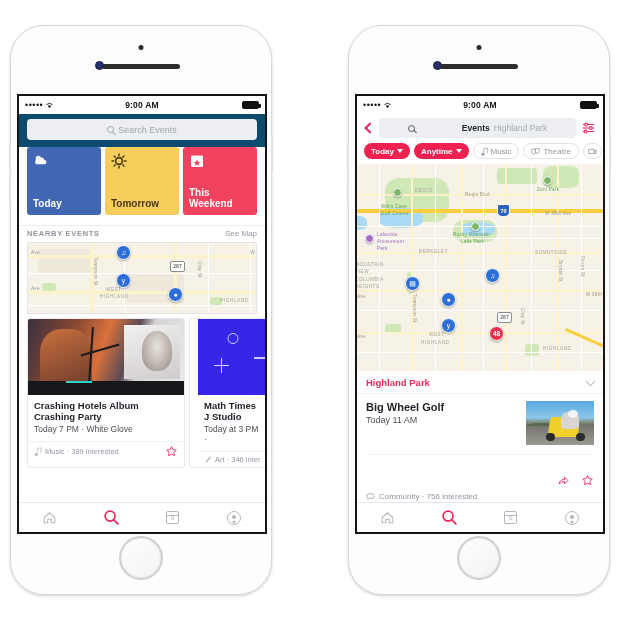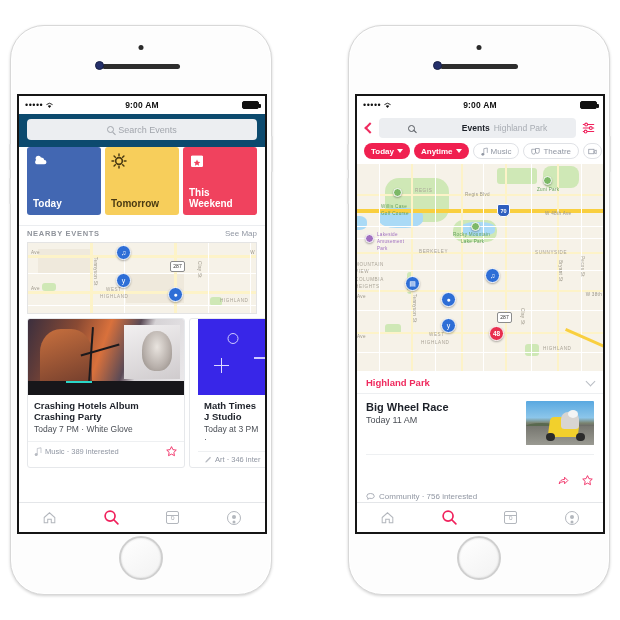--- a/index.html
+++ b/index.html
@@ -626,21 +626,21 @@
         <div class="pin red" style="left:132px;top:162px;font-size:6.5px;font-weight:bold;">48</div>
       </div>
 
       <div class="loc-row">
         <span class="loc-name">Highland Park</span>
         <span class="chev-down"></span>
       </div>
 
       <div class="r-event">
         <div style="flex:1">
-          <div class="r-ev-title">Big Wheel Race</div>
+          <div class="r-ev-title">Big Wheel Golf</div>
           <div class="r-ev-sub">Today 11 AM</div>
         </div>
         <div class="r-thumb">
           <div class="photo-race"></div>
           <div class="pr-hill"></div>
           <div class="pr-road"></div>
           <div class="pr-trike"></div>
           <div class="pr-wheel" style="left:30%"></div>
           <div class="pr-wheel" style="left:74%"></div>
           <div class="pr-rider"></div>

